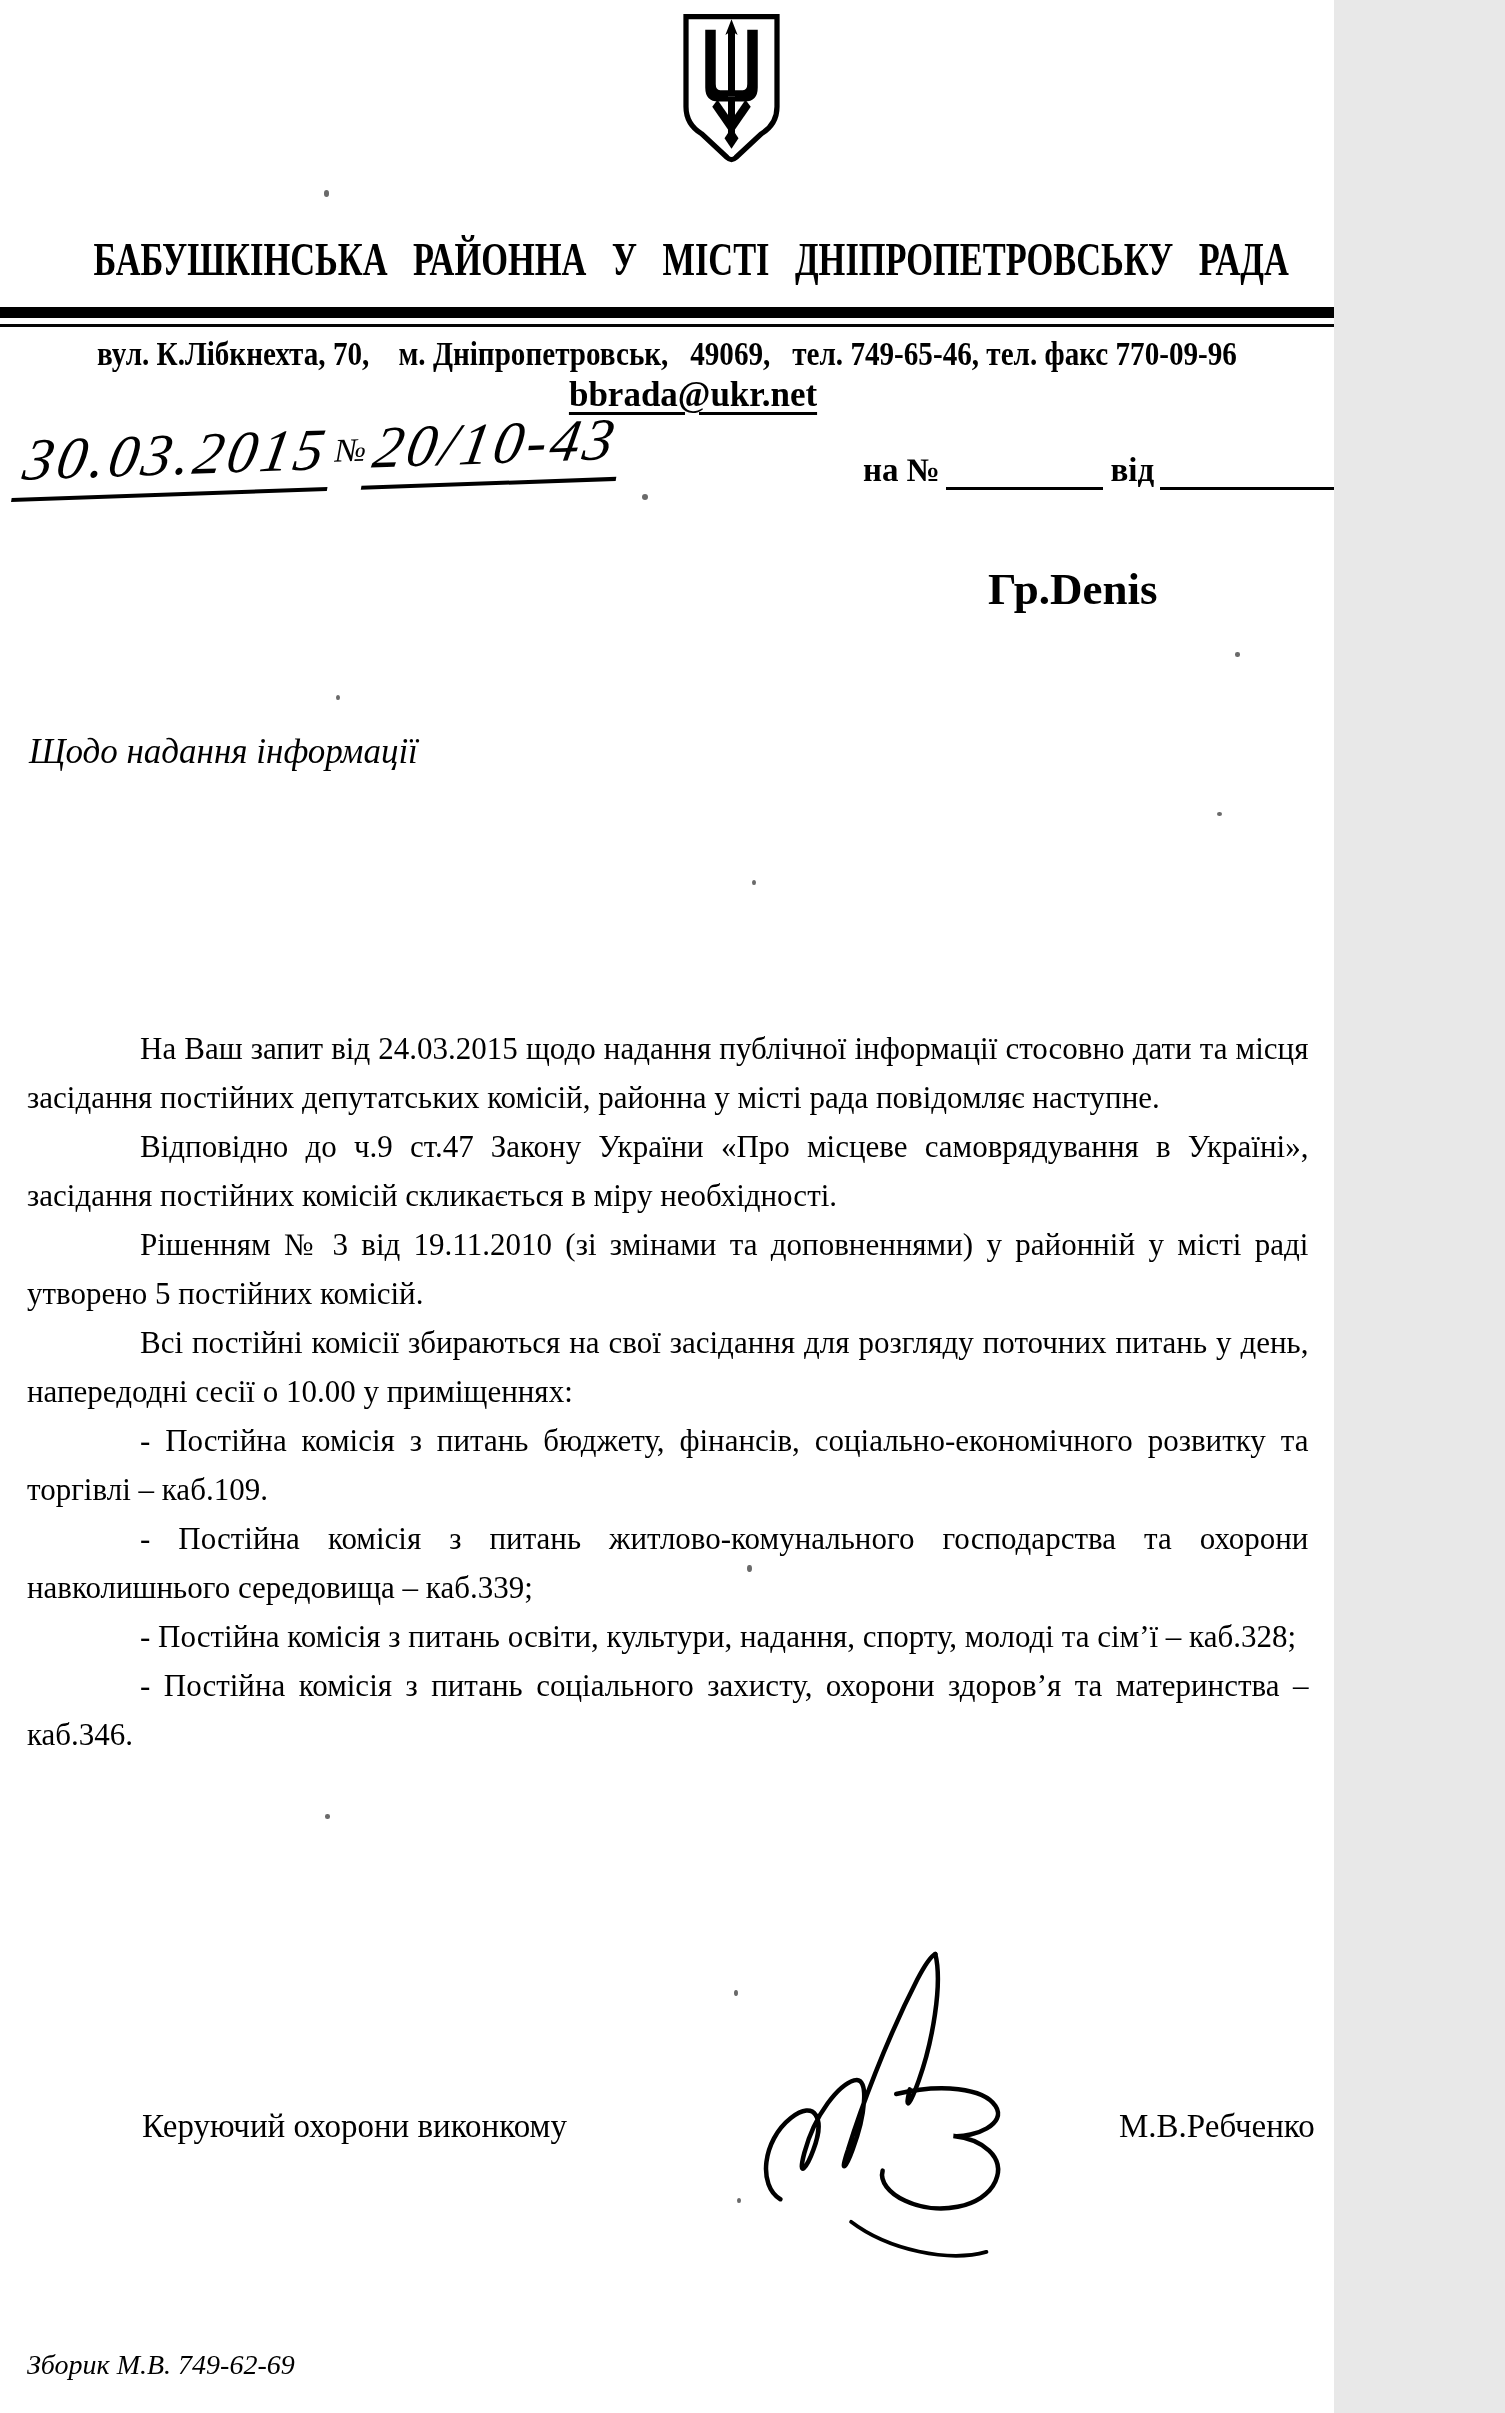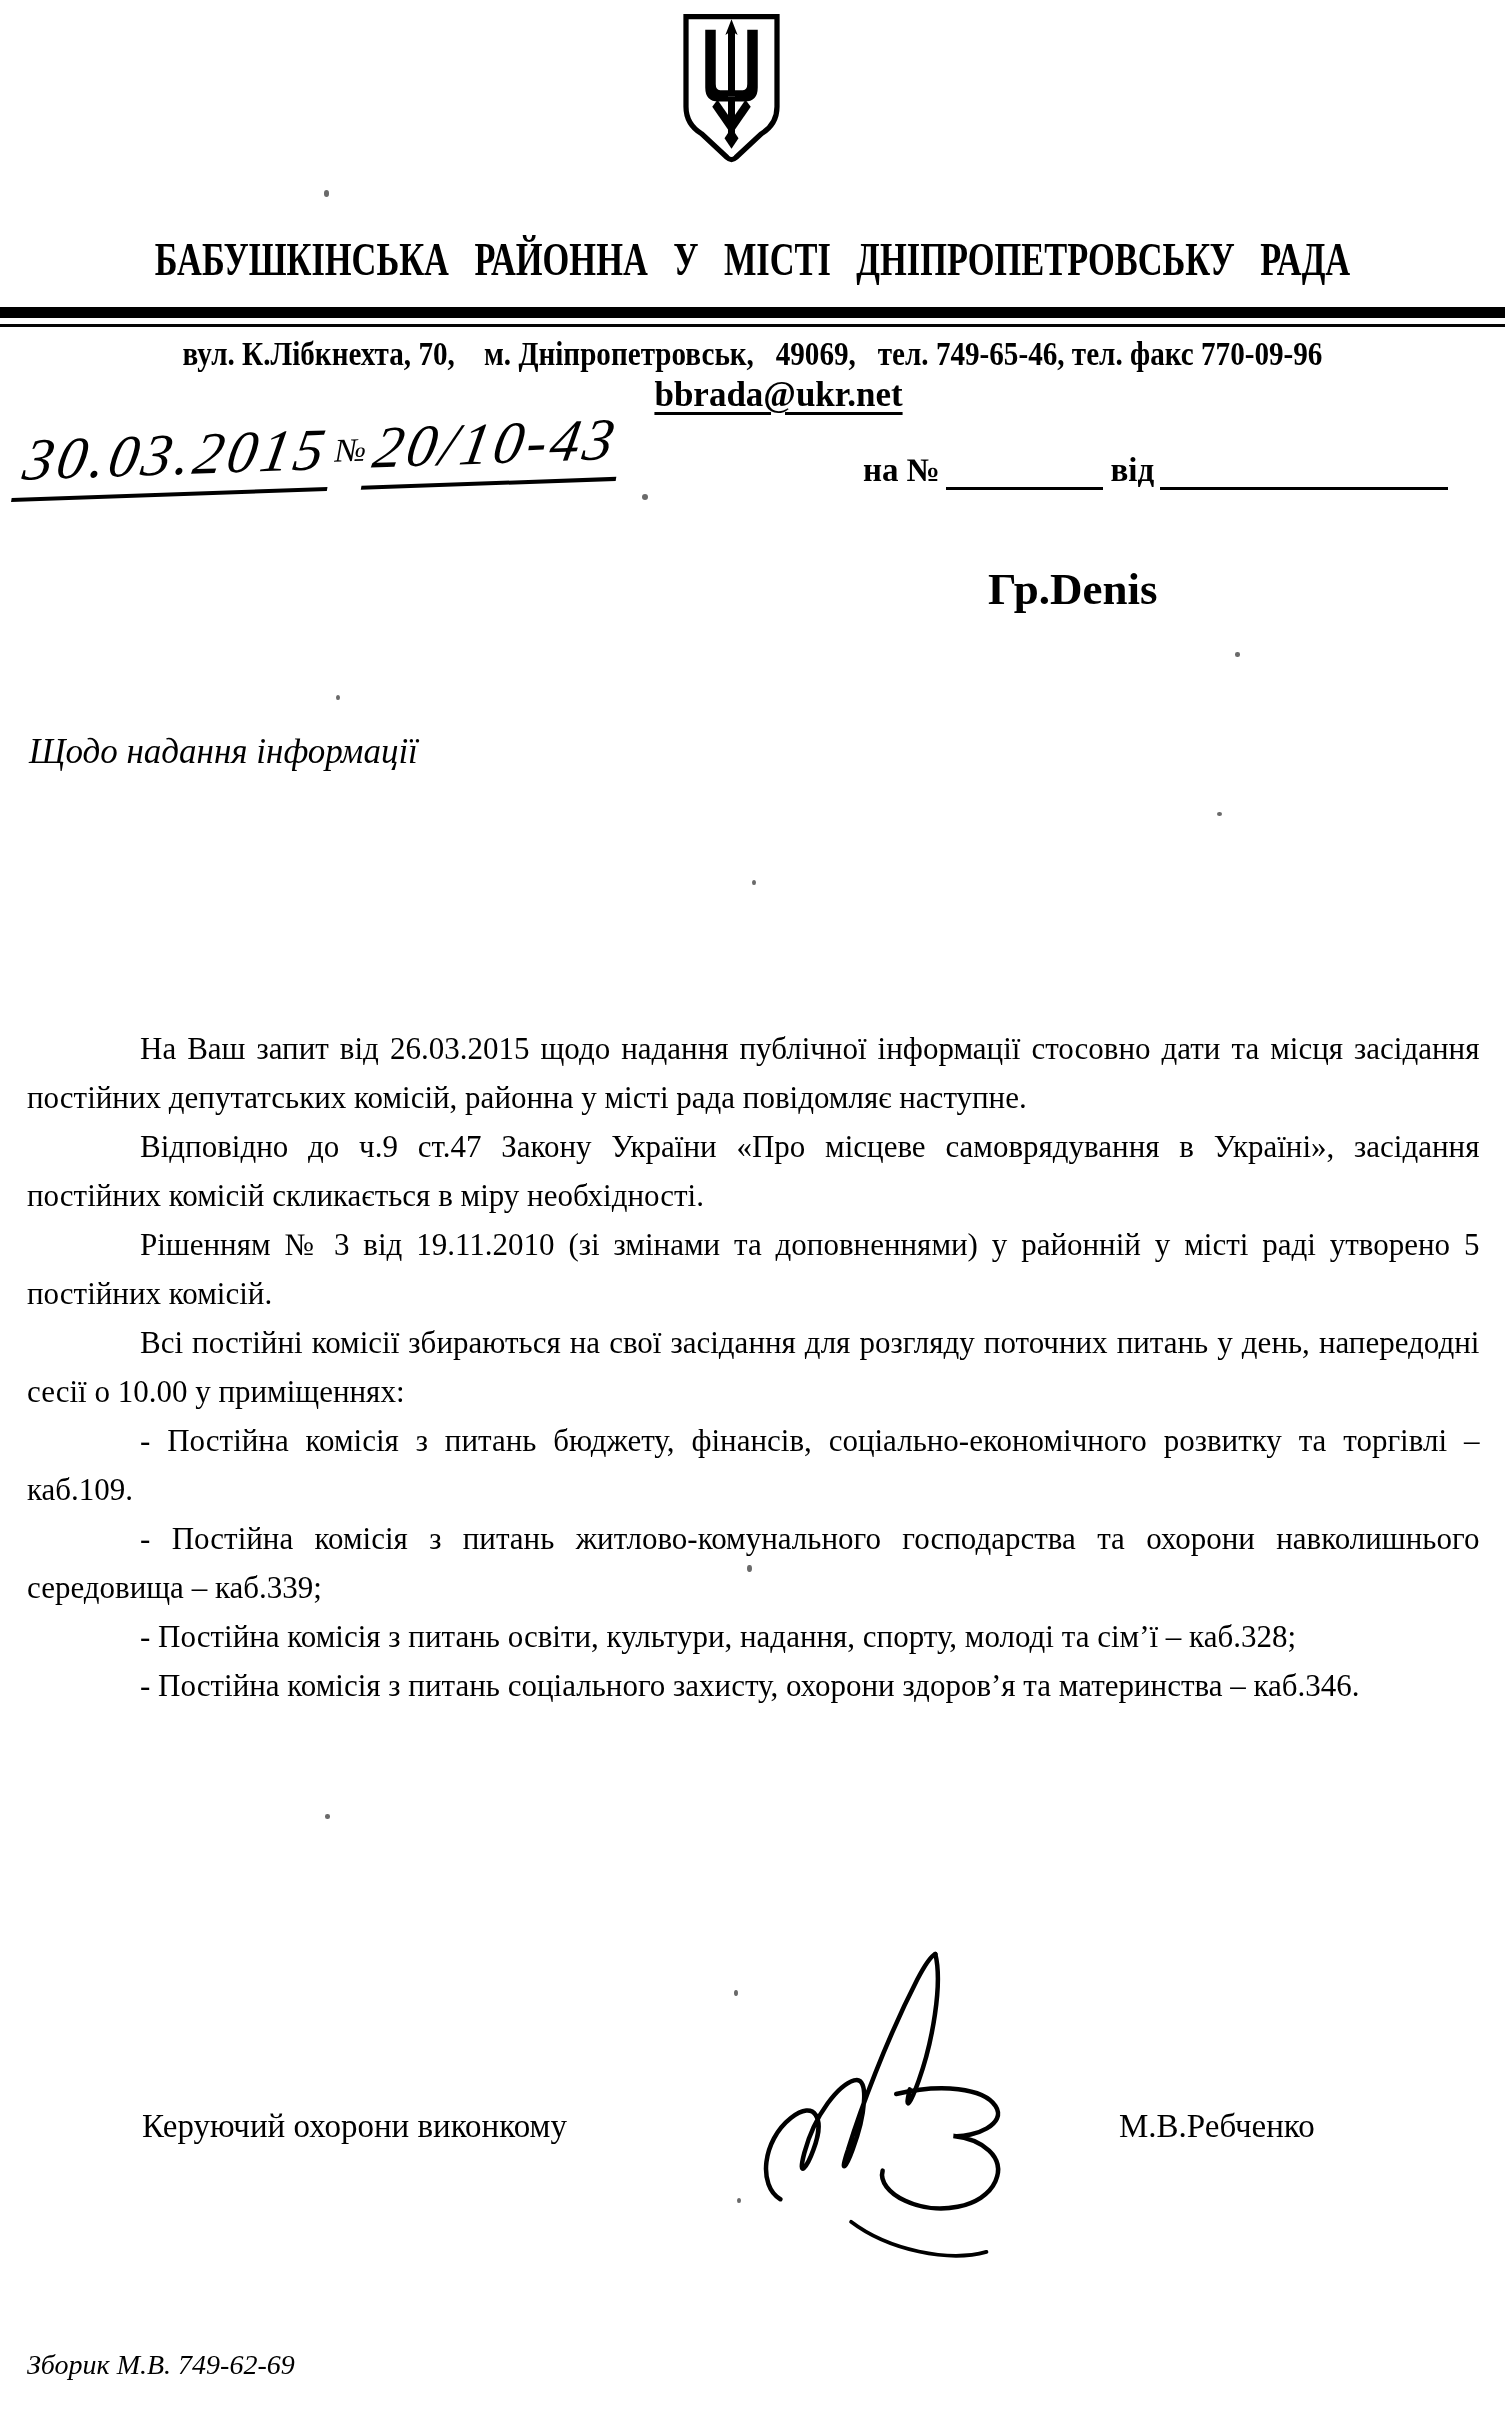--- a/index.html
+++ b/index.html
@@ -1,17 +1,17 @@
 <!DOCTYPE html>
 <html style="font-size:12px"><head>
 <meta charset="utf-8">
 <style>
   html,body{margin:0;padding:0;background:#e8e8e8;}
   .page{
-    position:relative;width:1505px;height:2413px;background:#ffffff;
+    position:relative;width:1334px;height:2413px;background:#ffffff;
     font-family:"Liberation Serif", serif;color:#000;overflow:hidden;
   }
   
   .emblem{position:absolute;left:679px;top:10.5px;width:105px;height:160px;}
   .emblem svg{width:100%;height:100%;}
   
   .org-name{
     position:absolute;top:231px;left:0;width:100%;text-align:center;
     font-weight:bold;font-size:40px;white-space:nowrap;word-spacing:19.6px;
     transform:scaleX(0.86) scaleY(1.18);transform-origin:center top;
@@ -96,21 +96,21 @@
 
   <div class="reply-ref">
     <span>на №</span><span class="blank-line blank-no"></span><span>від</span><span class="blank-line blank-vid"></span>
   </div>
 
   <div class="recipient">Гр.Denis</div>
 
   <div class="subject">Щодо надання інформації</div>
 
   <div class="body-text">
-    <p>На Ваш запит від 26.03.2015 щодо надання публічної інформації стосовно дати та місця засідання постійних депутатських комісій, районна у місті рада повідомляє наступне.</p>
+    <p>На Ваш запит від 24.03.2015 щодо надання публічної інформації стосовно дати та місця засідання постійних депутатських комісій, районна у місті рада повідомляє наступне.</p>
     <p>Відповідно до ч.9 ст.47 Закону України «Про місцеве самоврядування в Україні», засідання постійних комісій скликається в міру необхідності.</p>
     <p>Рішенням № 3 від 19.11.2010 (зі змінами та доповненнями) у районній у місті раді утворено 5 постійних комісій.</p>
     <p>Всі постійні комісії збираються на свої засідання для розгляду поточних питань у день, напередодні сесії о 10.00 у приміщеннях:</p>
     <p>- Постійна комісія з питань бюджету, фінансів, соціально-економічного розвитку та торгівлі – каб.109.</p>
     <p>- Постійна комісія з питань житлово-комунального господарства та охорони навколишнього середовища – каб.339;</p>
     <p>- Постійна комісія з питань освіти, культури, надання, спорту, молоді та сім’ї – каб.328;</p>
     <p>- Постійна комісія з питань соціального захисту, охорони здоров’я та материнства – каб.346.</p>
   </div>
 
   <div class="sig-title">Керуючий охорони виконкому</div>

